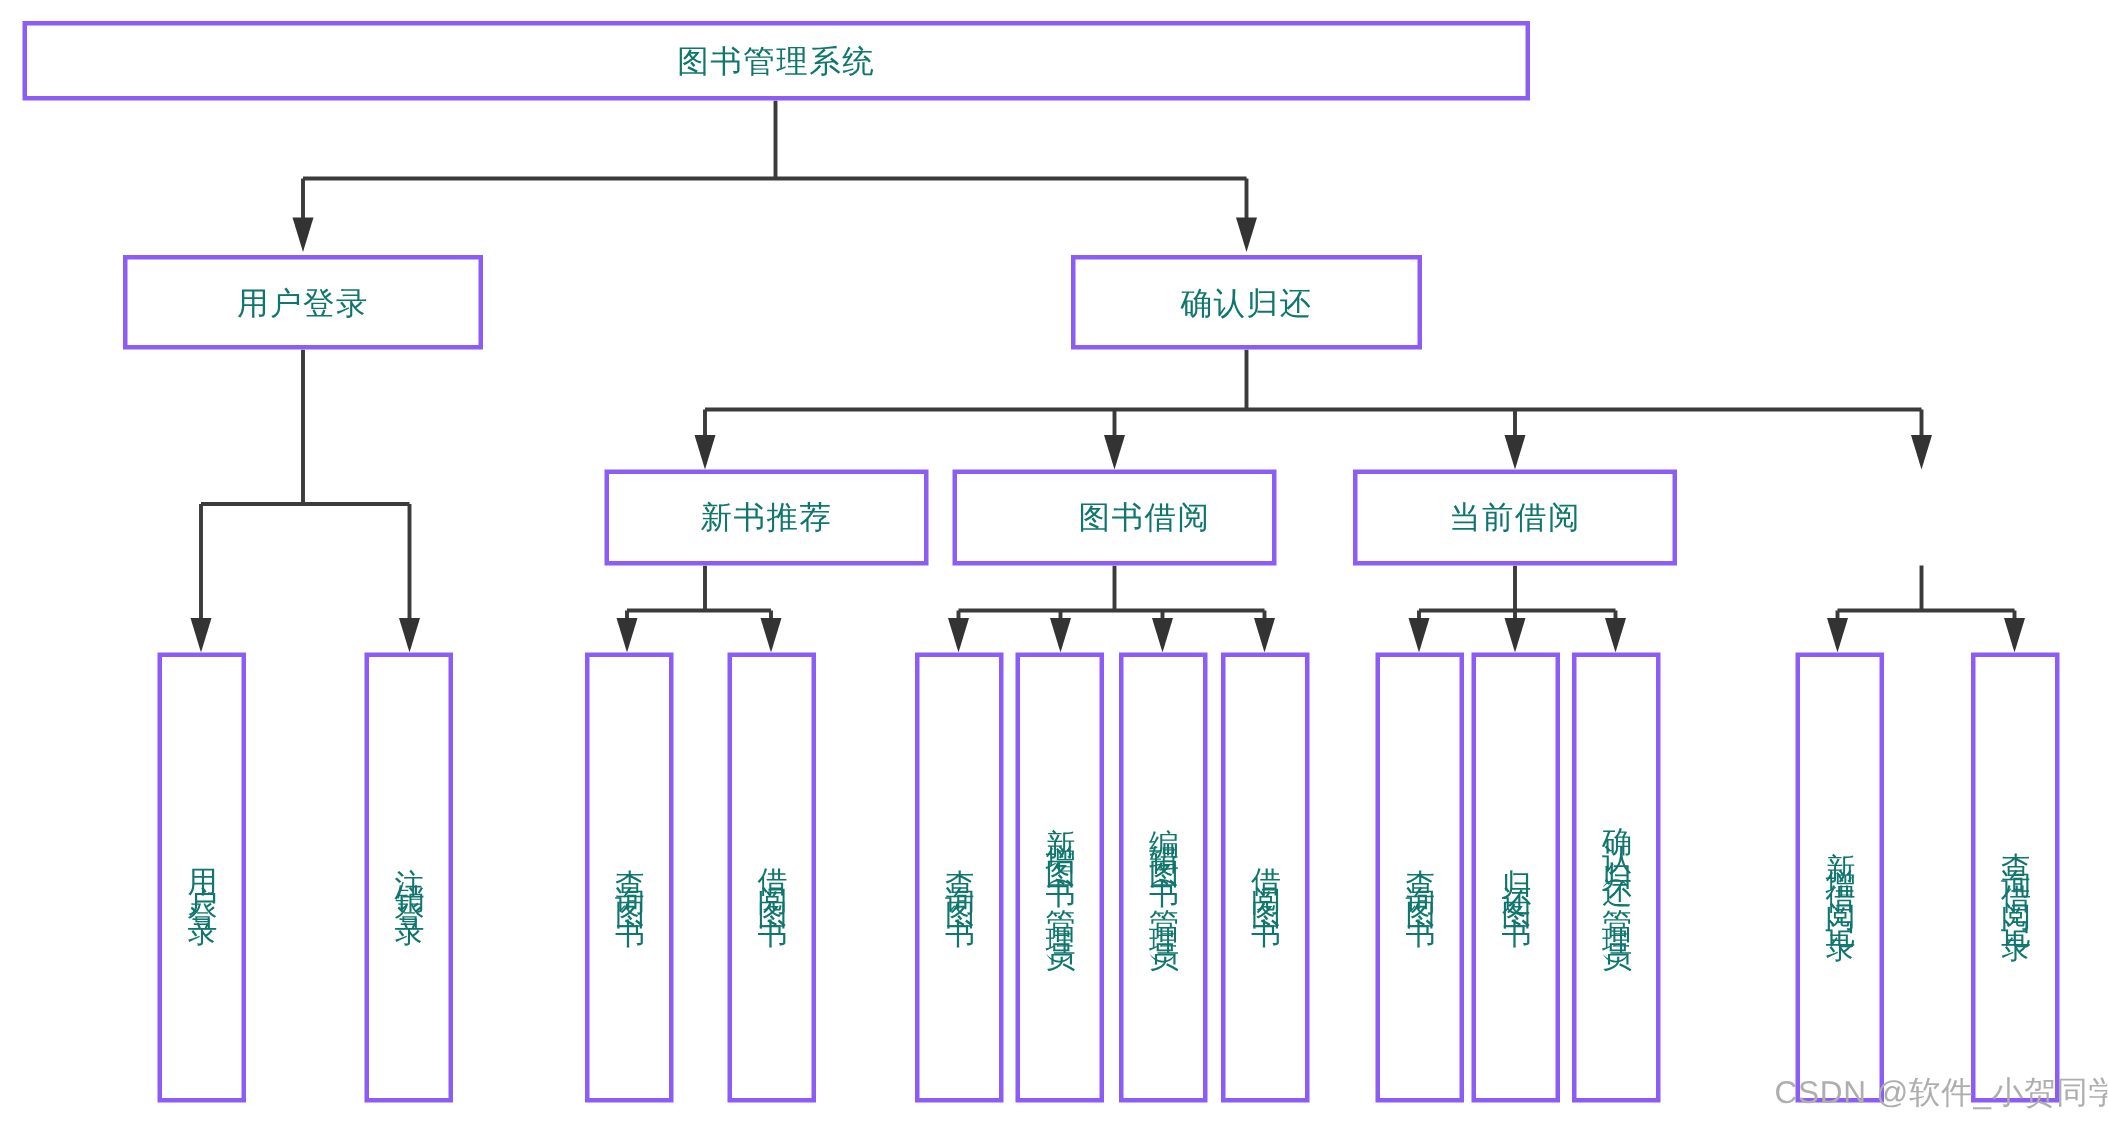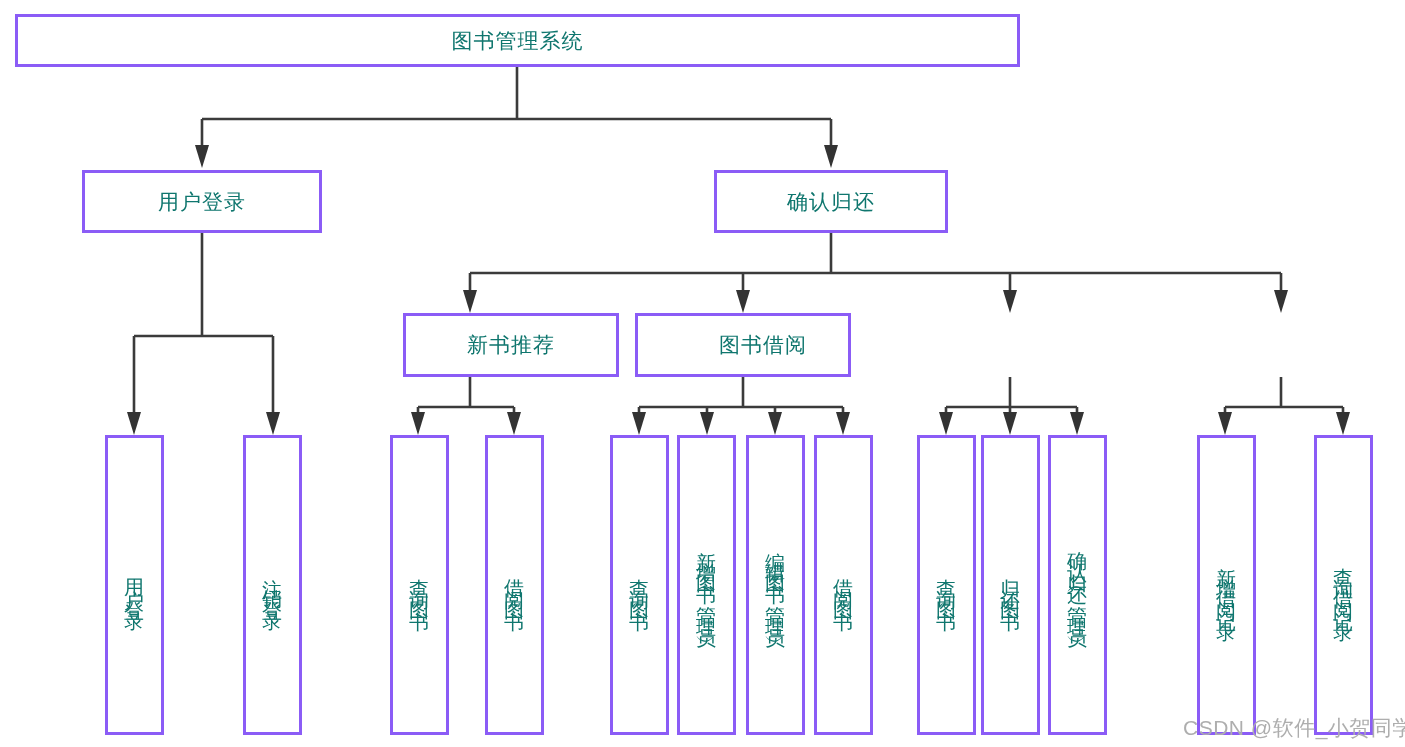--- a/index.html
+++ b/index.html
@@ -122,20 +122,21 @@
     </g>
   </svg>
 
   <div class="box root">图书管理系统</div>
 
   <div class="box lvl2a">用户登录</div>
   <div class="box lvl2b">确认归还</div>
 
   <div class="box lvl3 g0">新书推荐</div>
   <div class="box lvl3 g1">图书借阅</div>
+  <div class="box lvl3 g2">当前借阅</div>
 
   <div class="box leaf l0">用户登录</div>
   <div class="box leaf l1">注销登录</div>
 
   <div class="box leaf l2">查询图书</div>
   <div class="box leaf l3">借阅图书</div>
 
   <div class="box leaf l4">查询图书</div>
   <div class="box leaf l5">新增图书（管理员）</div>
   <div class="box leaf l6">编辑图书（管理员）</div>

